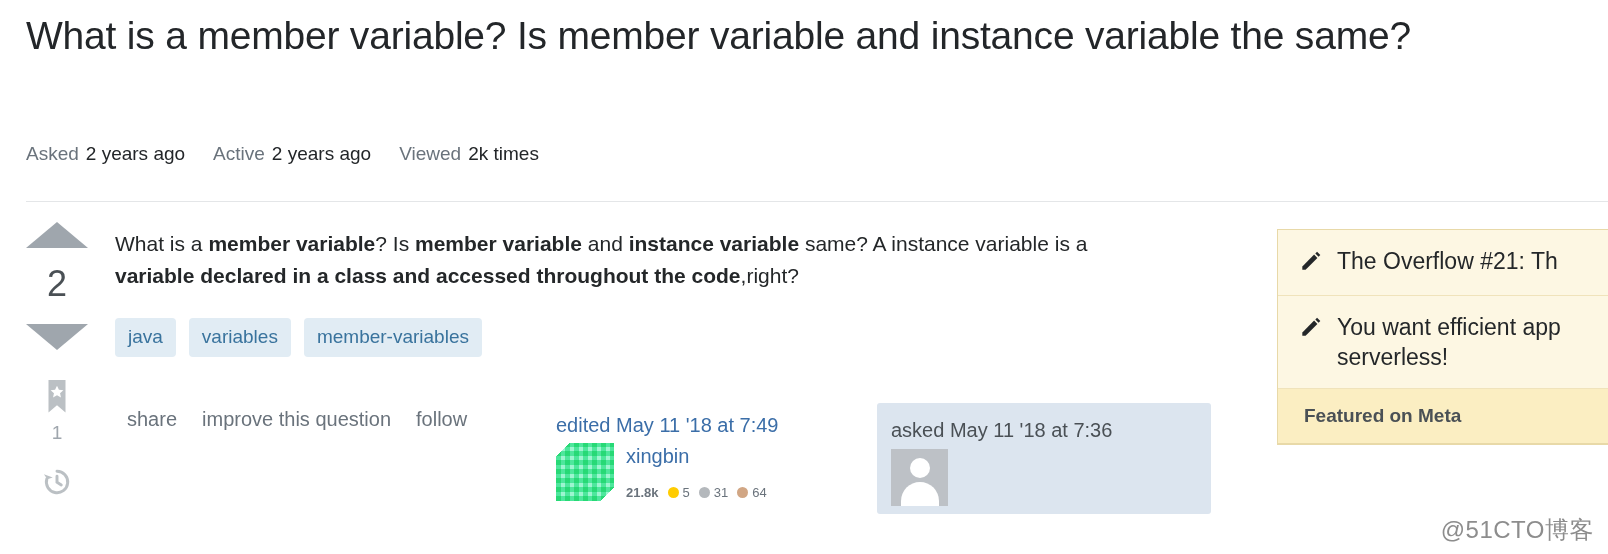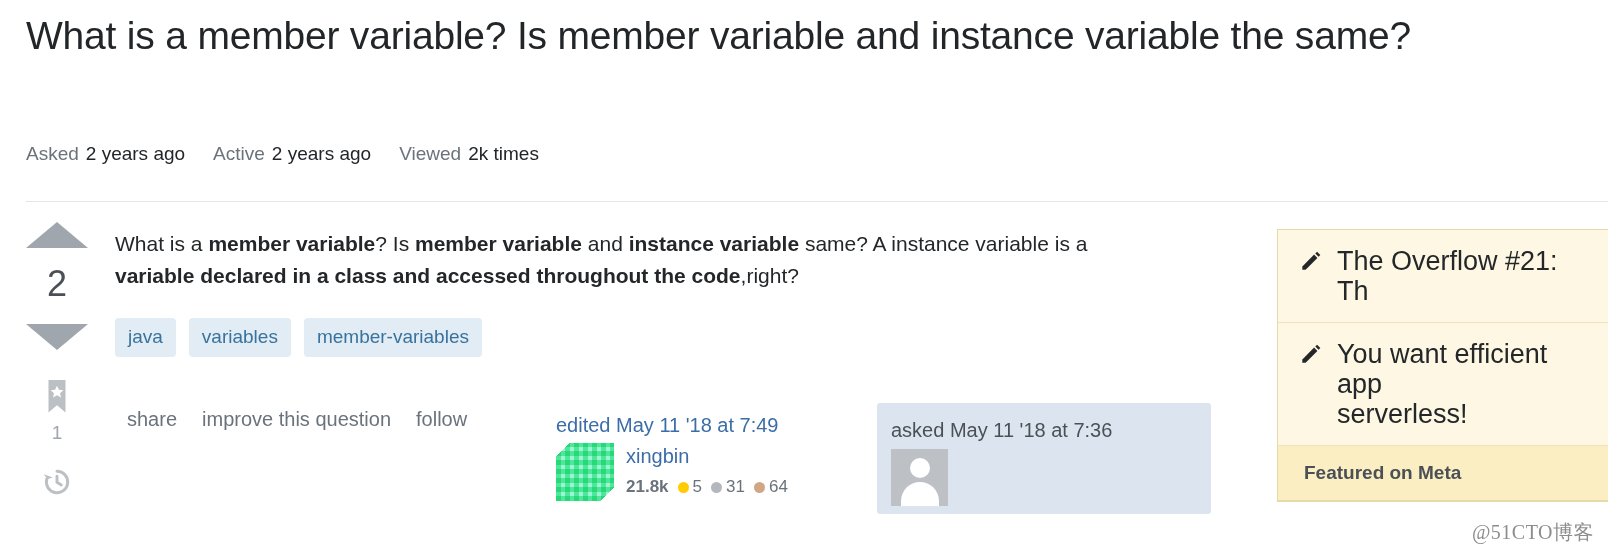--- a/index.html
+++ b/index.html
@@ -165,23 +165,23 @@
   .sig-details { margin-left: 12px; }
   .sig-user {
     font-size: 20px;
     color: #3b6ea8;
     line-height: 26px;
     white-space: nowrap;
   }
   .sig-rep-row {
     display: flex;
     align-items: center;
-    font-size: 17px;
+    font-size: 13px;
     color: #6a737c;
-    margin-top: 8px;
+    margin-top: 16px;
     white-space: nowrap;
   }
   .sig-rep { font-weight: 700; color: #6a737c; margin-right: 9px; }
   .badge-group { display: flex; align-items: center; margin-right: 9px; }
   .badge-dot {
     width: 11px; height: 11px;
     border-radius: 50%;
     margin-right: 4px;
   }
   .badge-gold   { background: #ffcc01; }
@@ -255,40 +255,39 @@
     font-weight: 700;
     padding: 16px 26px 16px 26px;
     border-bottom: 1px solid #e8d9a8;
     white-space: nowrap;
   }
   .sidebar-item {
     display: flex;
     align-items: flex-start;
     padding: 16px 20px 16px 22px;
     border-bottom: 1px solid #f0e3bb;
-    font-size: 27px;
+    font-size: 23px;
     line-height: 30px;
     color: #242729;
   }
   .sidebar-item-label {
     margin-left: 16px;
     white-space: pre-wrap;
   }
   .pencil-icon { flex: 0 0 auto; margin-top: 5px; }
 
   
   #watermark {
     position: absolute;
     right: 14px;
     bottom: 8px;
-    font-size: 20px;
+    font-size: 24px;
     color: #8d8d8d;
     letter-spacing: 0.5px;
     white-space: nowrap;
-    font-family: Liberation Serif, serif;
   }
 </style>
 </head>
 <body>
 
 <div id="question-header">
   <h1 id="page-title">What is a member variable? Is member variable and instance variable the same?</h1>
 </div>
 
 <div id="question-stats">

